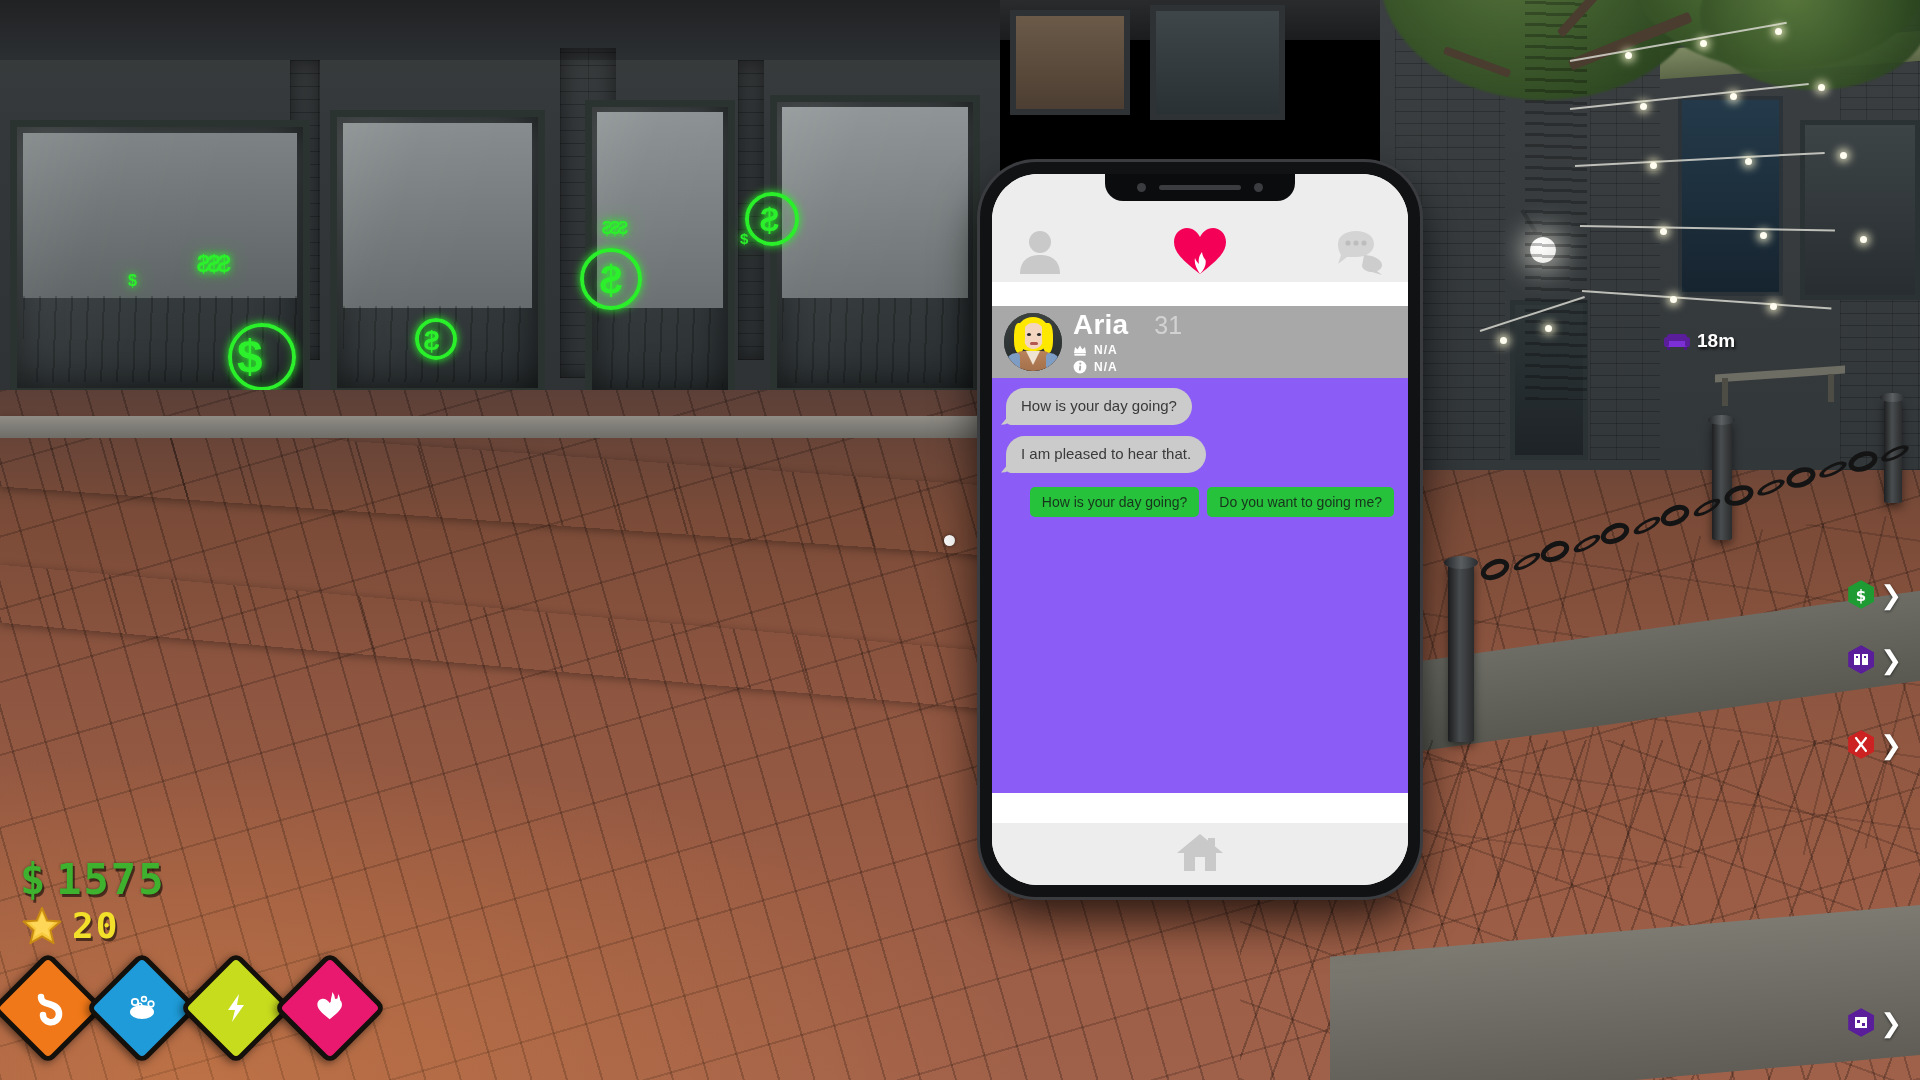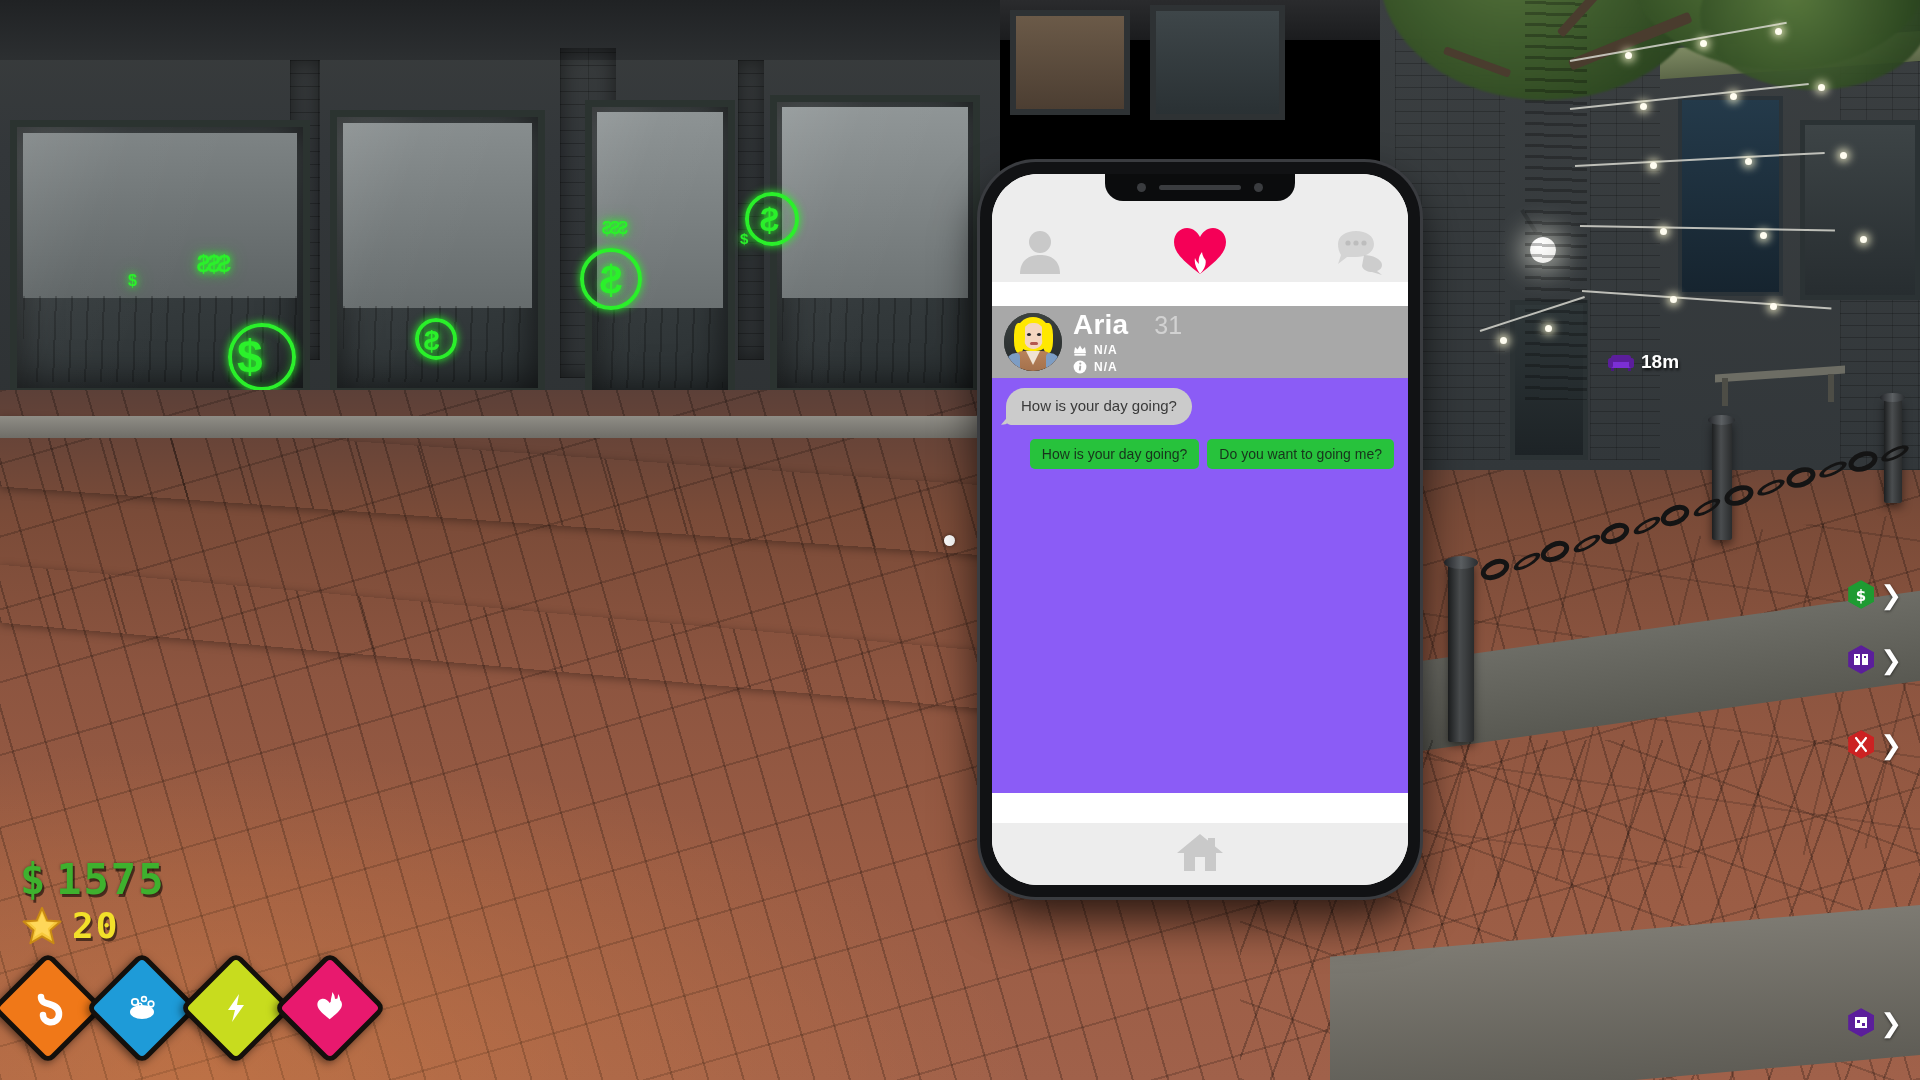--- a/index.html
+++ b/index.html
@@ -312,21 +312,21 @@
   <div class="chain-link" style="left:1848px; top:452px; transform:rotate(-20deg);"></div>
   <div class="chain-link" style="left:1880px; top:444px; transform:rotate(-26deg) scaleY(.55);"></div>
 
   <div style="position:absolute;left:1715px;top:370px;width:130px;height:8px;background:#6d6d64;transform:skewY(-4deg);"></div>
   <div style="position:absolute;left:1722px;top:378px;width:6px;height:28px;background:#4d4d46;"></div>
   <div style="position:absolute;left:1828px;top:374px;width:6px;height:28px;background:#4d4d46;"></div>
 </div>
 
 <div class="crosshair"></div>
 
-<div class="poi" id="poi-root" style="left: 1608px; top: 330px; margin-top: 21px;">
+<div class="poi" id="poi-root" style="left: 1664px; top: 330px;">
   <span class="poi-ico">
     <svg viewBox="0 0 26 20" width="26" height="20" aria-hidden="true">
       <rect x="1" y="7" width="24" height="9" rx="2.5" fill="#7B2FD4"></rect>
       <rect x="3" y="3" width="20" height="7" rx="3" fill="#5B1E9B"></rect>
       <rect x="0" y="6" width="5" height="10" rx="2.5" fill="#5B1E9B"></rect>
       <rect x="21" y="6" width="5" height="10" rx="2.5" fill="#5B1E9B"></rect>
       <rect x="3" y="16" width="3" height="3" fill="#4A1880"></rect>
       <rect x="20" y="16" width="3" height="3" fill="#4A1880"></rect>
     </svg>
   </span>
@@ -513,20 +513,23 @@
             <span class="badge-txt">N/A</span>
           </div>
         </div>
       </div>
     </div>
 
     <div class="chat-area">
       <div class="msg-row them">
         <div class="bubble them">How is your day going?</div>
       </div>
+      <div class="msg-row them">
+        <div class="bubble them">I am pleased to hear that.</div>
+      </div>
 
       <div class="reply-row">
         <button class="reply-btn">How is your day going?</button>
         <button class="reply-btn">Do you want to going me?</button>
       </div>
     </div>
 
     <div class="bottom-bar">
       <span>
         <svg viewBox="0 0 50 44" width="50" height="44">

